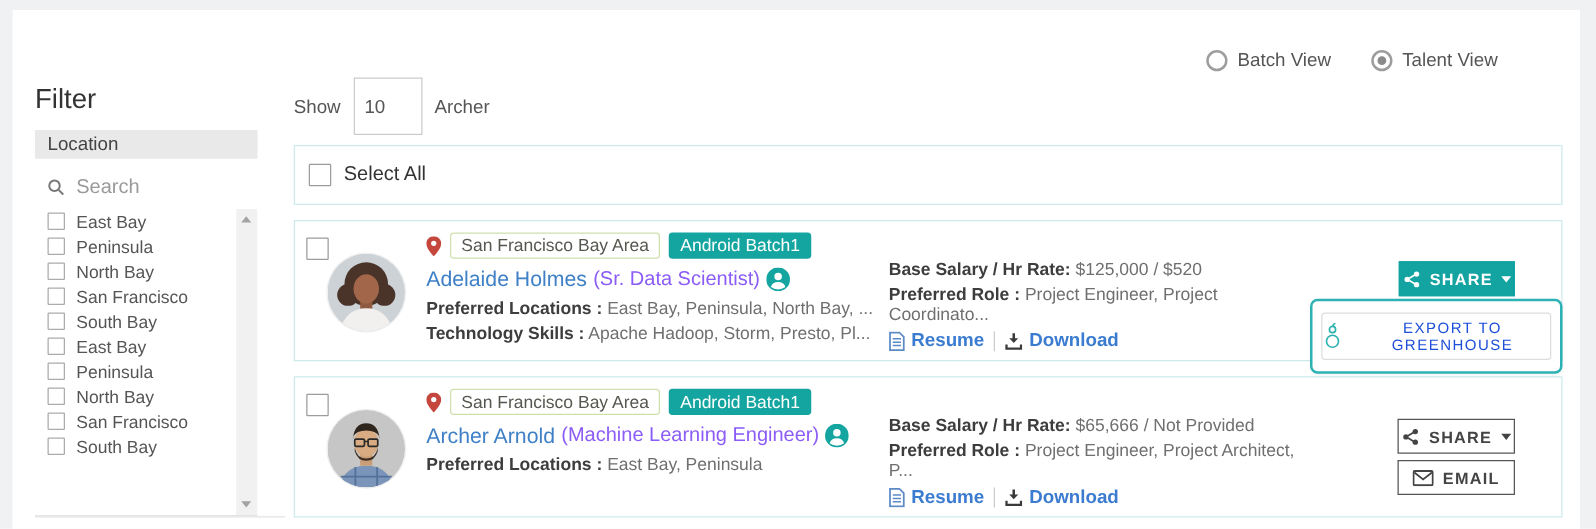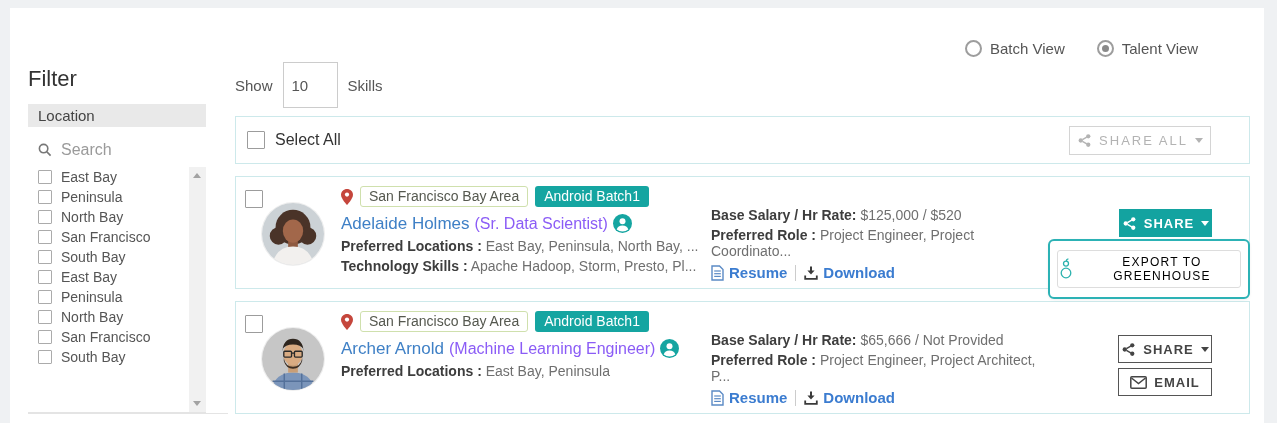--- a/index.html
+++ b/index.html
@@ -52,21 +52,21 @@
   .meta { margin-top:3px; font-size:14px; color:#6f6f6f; line-height:17px; white-space:nowrap; }
   .meta b, .info-right b { color:#3d3d3d; font-weight:700; }
   .info-right { position:absolute; left:475px; top:30px; width:345px; font-size:14px; color:#6f6f6f; }
   .links-row { margin-top:5px; display:flex; align-items:center; gap:8px; font-size:15px; }
   .link { color:#3b7cd0; cursor:pointer; display:flex; align-items:center; gap:5px;font-weight:bold; }
   .vsep { width:1px; height:16px; background:#ccc; }
   .share-btn-teal { position:absolute; right:37px; top:32px; width:93px; height:28px; background:#13a3a0; border:1px solid #13a3a0; color:#fff; font-size:13px; font-weight:700; letter-spacing:1px; }
   .share-btn-white { position:absolute; right:37px; top:33px; width:94px; height:28px; border:1.5px solid #555; color:#444; font-size:13px; font-weight:700; letter-spacing:1px; }
   .email-btn { position:absolute; right:37px; top:66px; width:94px; height:28px; border:1.5px solid #555; color:#444; font-size:13px; font-weight:700; letter-spacing:1px; }
   .share-menu { position:absolute; left:812px; top:62px; width:202px; height:60px; background:#fff; border:2px solid #2cb2b5; border-radius:6px; z-index:5; display:flex; align-items:center; justify-content:center; box-shadow:0 1px 3px rgba(0,0,0,.06); }
-  .export-btn { width:184px; height:38px; border:1px solid #ddd; border-radius:3px; color:#000000; font-size:12px; letter-spacing:1.2px; gap:10px; }
+  .export-btn { width:184px; height:38px; border:1px solid #ddd; border-radius:3px; color:#1d4ed8; font-size:12px; letter-spacing:1.2px; gap:10px; }
 
   .divider-bottom { position:absolute; left:18px; top:405px; width:200px; height:1px; background:#e4e4e4; }
   svg { display:block; }
 </style>
 </head>
 <body>
 
 <div class="panel">
 
   <div class="view-toggle">
@@ -139,43 +139,28 @@
       </div>
     </div>
   </div>
   <div class="divider-bottom"></div>
 
   <div class="main">
 
     <div class="show-row">
       <span>Show</span>
       <input class="entries-input" type="text" value="10" style="">
-      <span>Skills</span>
+      <span>Archer</span>
     </div>
 
     <div class="select-bar">
       <label class="select-left">
         <input type="checkbox" class="cb cb-lg" style="">
         <span>Select All</span>
       </label>
-      <button class="btn share-all-btn">
-        <span>
-            <svg width="15" height="15" viewBox="0 0 16 16">
-              <g stroke="currentColor" stroke-width="1.5">
-                <line x1="5.8" y1="7" x2="10.4" y2="4.3"></line>
-                <line x1="5.8" y1="9" x2="10.4" y2="11.7"></line>
-              </g>
-              <circle cx="12" cy="3.5" r="2.3" fill="currentColor"></circle>
-              <circle cx="4" cy="8" r="2.3" fill="currentColor"></circle>
-              <circle cx="12" cy="12.5" r="2.3" fill="currentColor"></circle>
-            </svg>
-          </span>
-        <span>SHARE ALL</span>
-        <span class="caret"></span>
-      </button>
     </div>
 
     <div class="card">
       <input type="checkbox" class="cb cb-lg card-check" style="">
       <span class="avatar">
         <svg width="62" height="62" viewBox="0 0 64 64">
           <rect width="64" height="64" fill="#ccd2d6"></rect>
           <circle cx="32" cy="25" r="18" fill="#4a3328"></circle>
           <circle cx="17" cy="34" r="9" fill="#4a3328"></circle>
           <circle cx="47" cy="34" r="9" fill="#4a3328"></circle>

